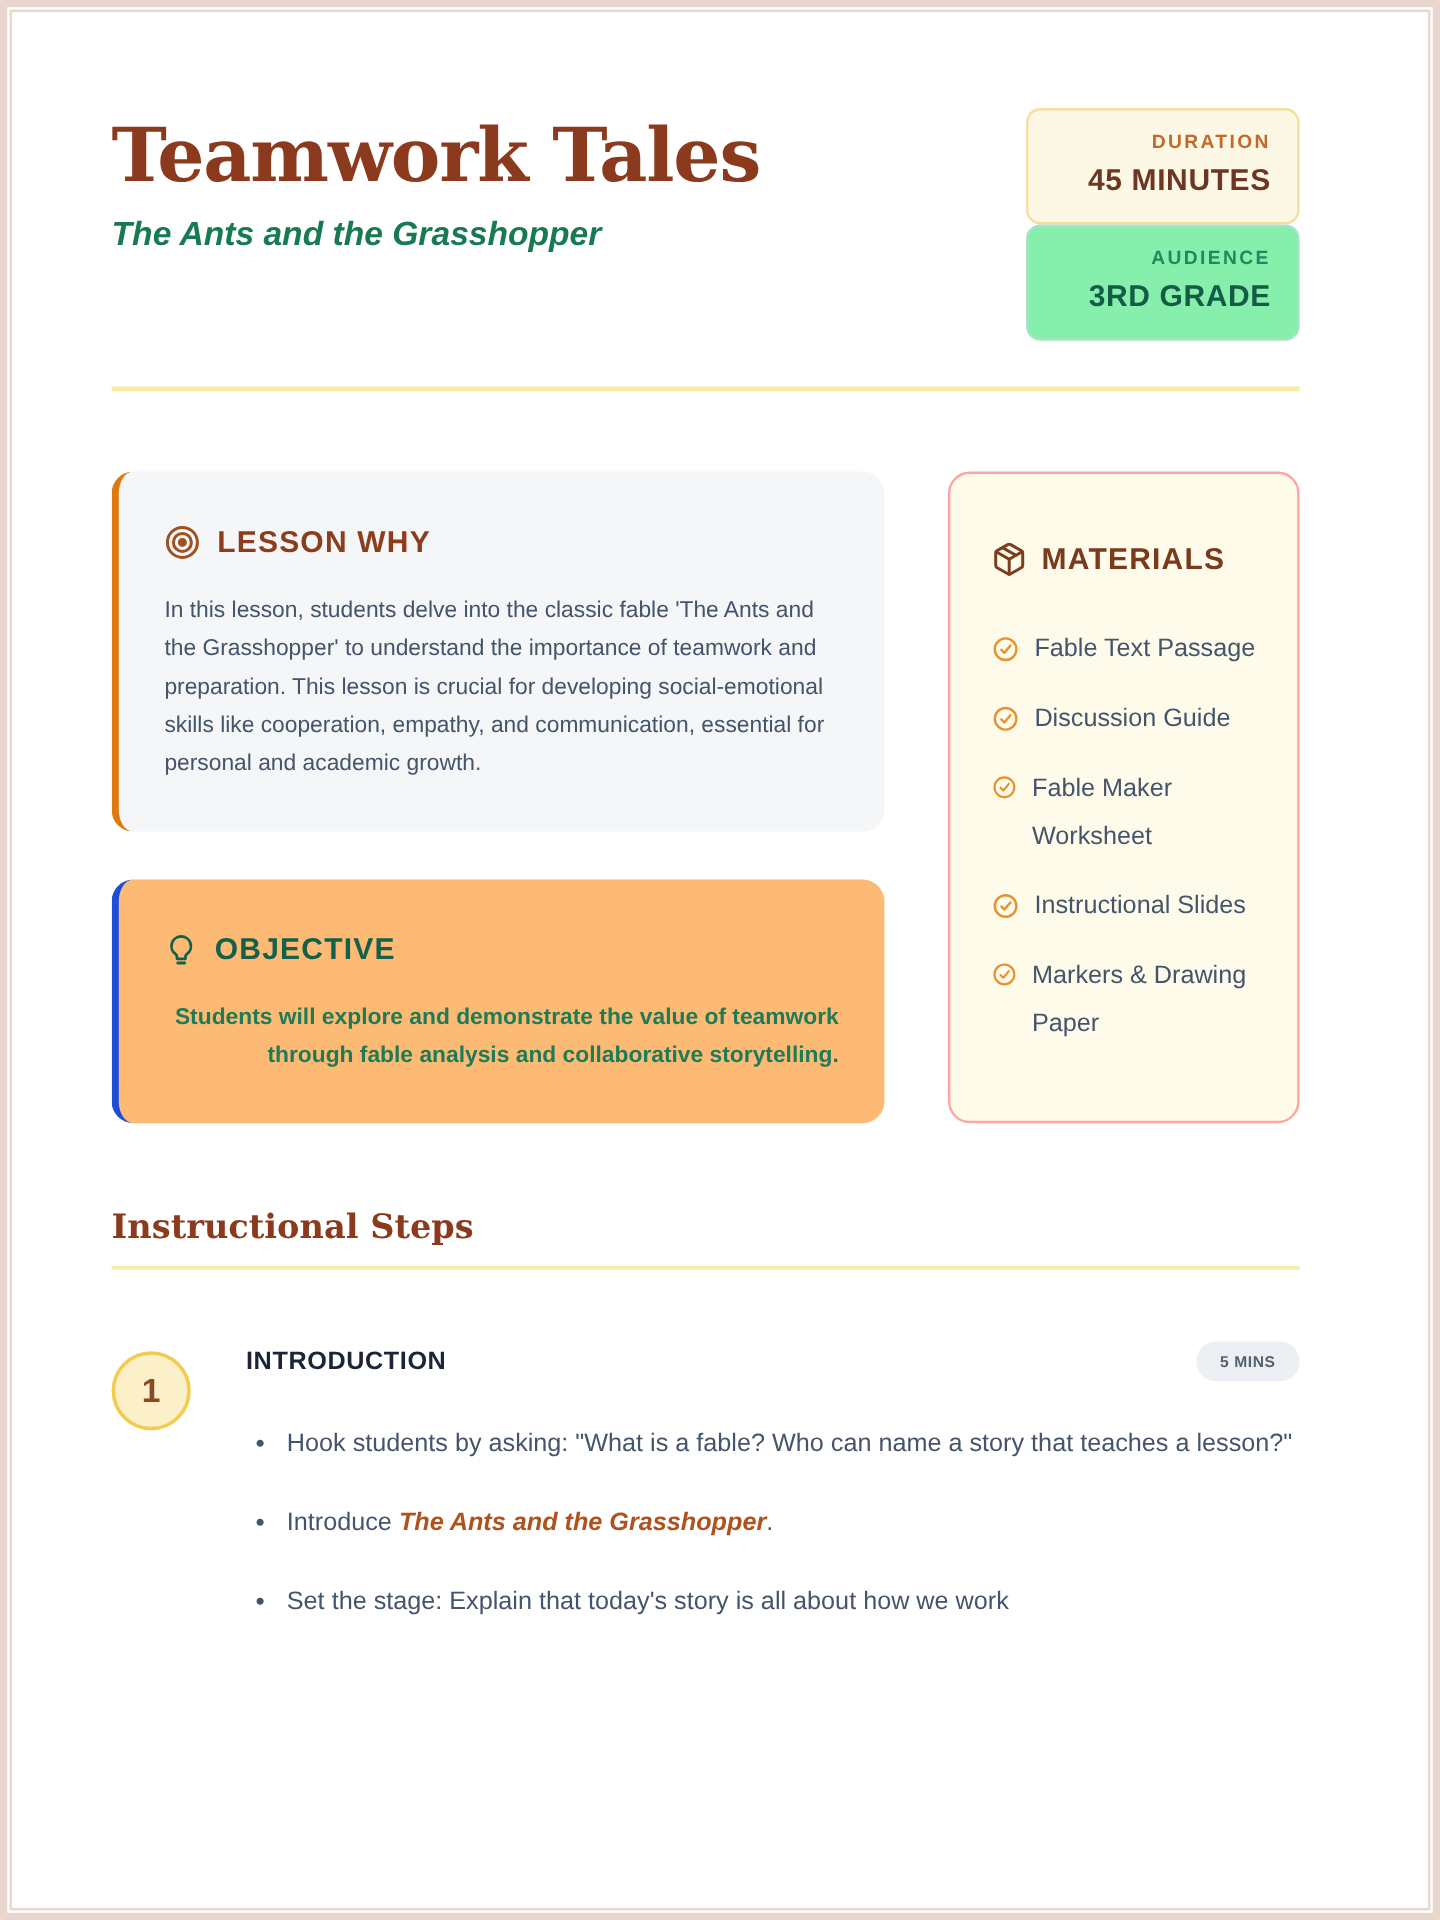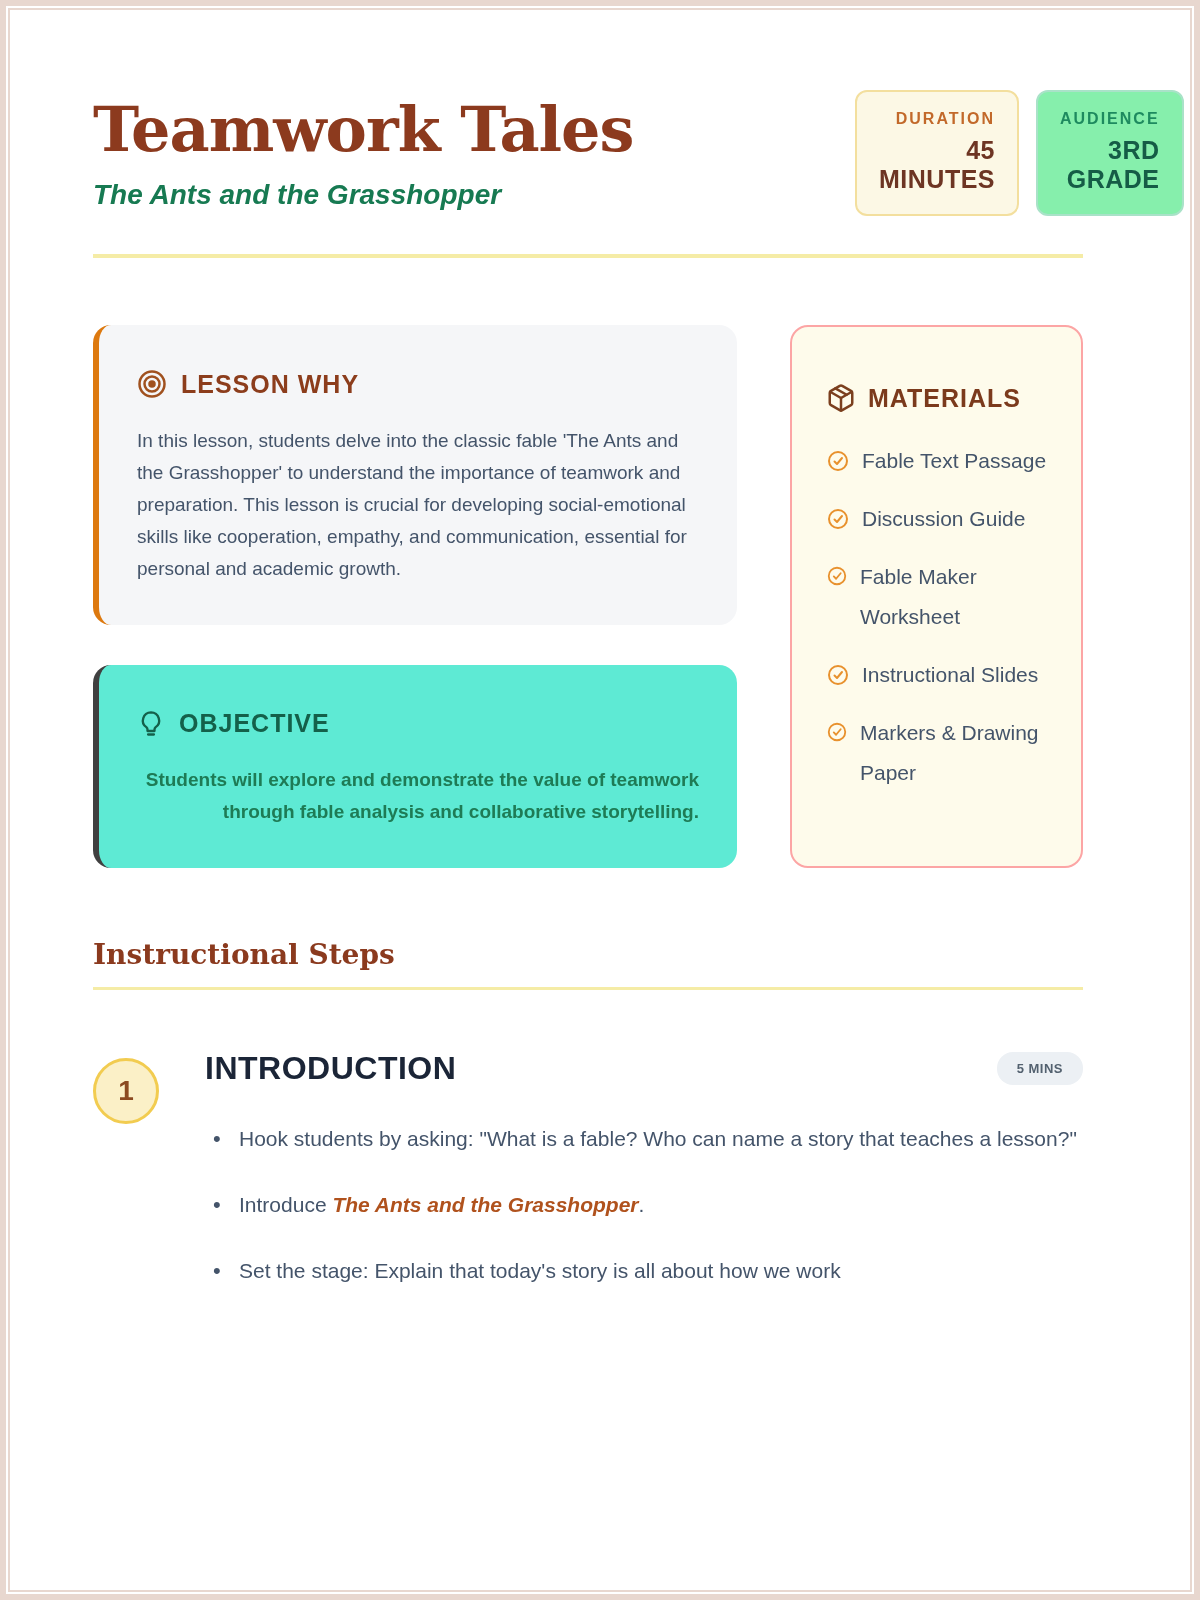--- a/index.html
+++ b/index.html
@@ -30,21 +30,21 @@
   .page-title {
     font-family: "DejaVu Serif", "Liberation Serif", serif;
     font-weight: 700; font-size: 62px; line-height: 1.15;
     color: #8c3a1e; letter-spacing: -1px;
   }
   .page-subtitle {
     margin-top: 14px;
     font-size: 28px; font-style: italic; font-weight: 600;
     color: #177a52;
   }
-  .meta-cards { width: 228px; display: flex; gap: 17px; }
+  .meta-cards { width: 228px; display: flex; flex-direction: column; }
   .meta-card {
     border-radius: 12px; padding: 18px 22px 20px; text-align: right;
   }
   .meta-card.duration { background: #fcf8e5; border: 2px solid #f3df9e; }
   .meta-card.audience { background: #86efac; border: 2px solid #a9e2c8; }
   .meta-label { font-size: 16px; font-weight: 700; letter-spacing: 2px; }
   .duration .meta-label { color: #c2692a; }
   .audience .meta-label { color: #1e8a5f; }
   .meta-value { margin-top: 8px; font-size: 25px; font-weight: 700; letter-spacing: 0.5px; }
   .duration .meta-value { color: #6d3523; }
@@ -61,38 +61,38 @@
     display: grid; grid-template-columns: 644px 293px; gap: 0 53px;
     align-items: stretch;
   }
   .left-col { display: flex; flex-direction: column; }
 
   .info-card { border-radius: 18px; padding: 44px 38px 40px; }
   .lesson-why {
     background: #f5f6f8; border-left: 6px solid #dd790f;
   }
   .objective {
-    background: #5eead4; border-left: 6px solid #404040;
+    background: #fdba74; border-left: 6px solid #1d4ed8;
     margin-top: 40px; flex: 1;
   }
   .card-title-row { display: flex; align-items: center; gap: 14px; }
   .card-title { font-size: 25px; font-weight: 800; letter-spacing: 1px; }
   .lesson-why .card-title { color: #8c3d1c; }
   .objective .card-title { color: #14604a; }
   .card-body { margin-top: 26px; font-size: 19px; line-height: 32px; }
   .lesson-why .card-body { color: #44546a; }
   .objective .card-body { color: #1e7b55; font-weight: 600; text-align: right; }
 
   .materials {
     background: #fefbeb; border: 2px solid #fca5a5; border-radius: 18px;
     padding: 56px 34px 40px;
   }
   .materials .card-title-row { gap: 12px; }
   .materials .card-title { color: #7b3a1c; }
-  .materials-list { list-style: none; margin-top: 28px; }
+  .materials-list { list-style: none; margin-top: 40px; }
   .materials-list li {
     display: flex; align-items: flex-start; gap: 12px;
     font-size: 21px; line-height: 40px; color: #44546a;
     margin-bottom: 18px;
   }
   .materials-list .check-wrap { flex: 0 0 auto; padding-top: 8px; }
 
   
   .steps-heading {
     margin-top: 70px;
@@ -104,21 +104,21 @@
   .step { display: flex; margin-top: 60px; }
   .step-number {
     flex: 0 0 auto; width: 66px; height: 66px; border-radius: 50%;
     background: #fbf0c7; border: 3px solid #f2cc50;
     display: flex; align-items: center; justify-content: center;
     font-size: 28px; font-weight: 700; color: #8b4a21;
     margin-right: 46px; margin-top: 8px;
   }
   .step-content { flex: 1; }
   .step-title-row { display: flex; justify-content: space-between; align-items: center; }
-  .step-title { font-size: 32px; font-weight: 800; letter-spacing: 0.5px; color: #1b2537; }
+  .step-title { font-size: 21px; font-weight: 800; letter-spacing: 0.5px; color: #1b2537; }
   .step-duration {
     background: #ecf0f4; color: #53616f; font-weight: 700; font-size: 13px;
     padding: 9px 20px; border-radius: 16px; letter-spacing: 0.5px;
   }
   .step-bullets { list-style: none; margin-top: 32px; }
   .step-bullets li {
     position: relative; padding-left: 34px;
     font-size: 21px; line-height: 40px; color: #44546a;
     margin-bottom: 26px;
   }

